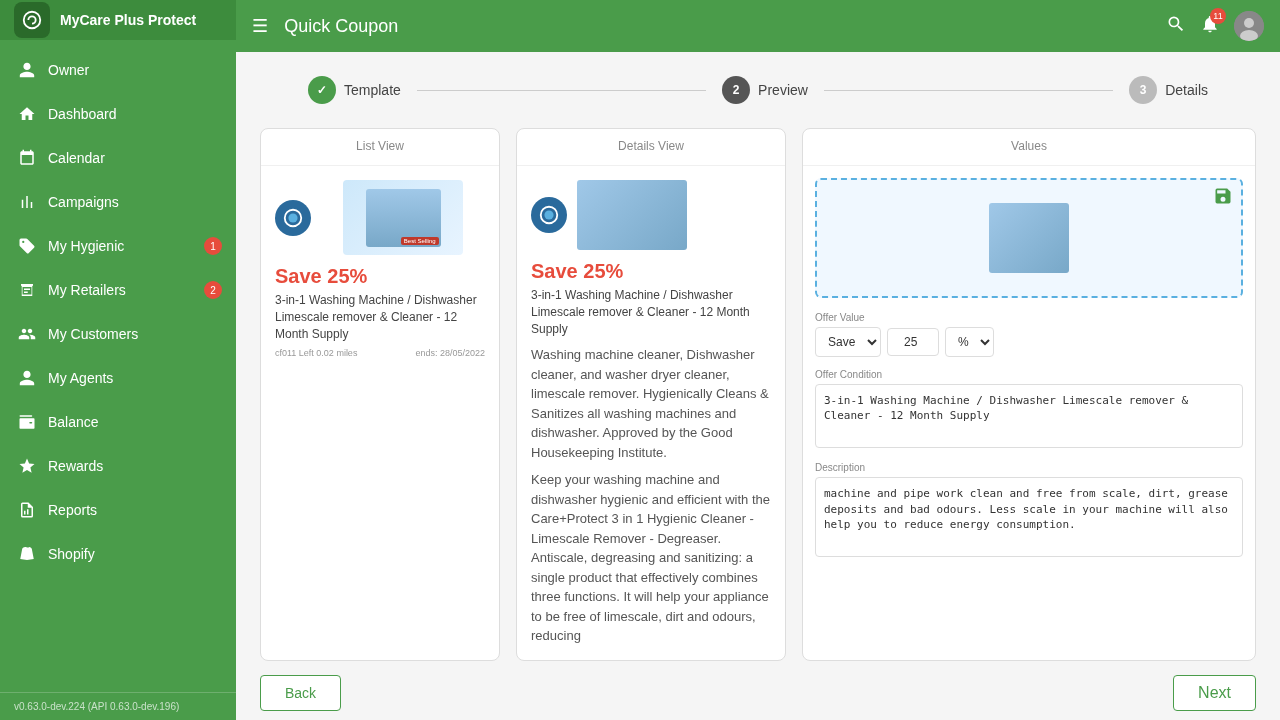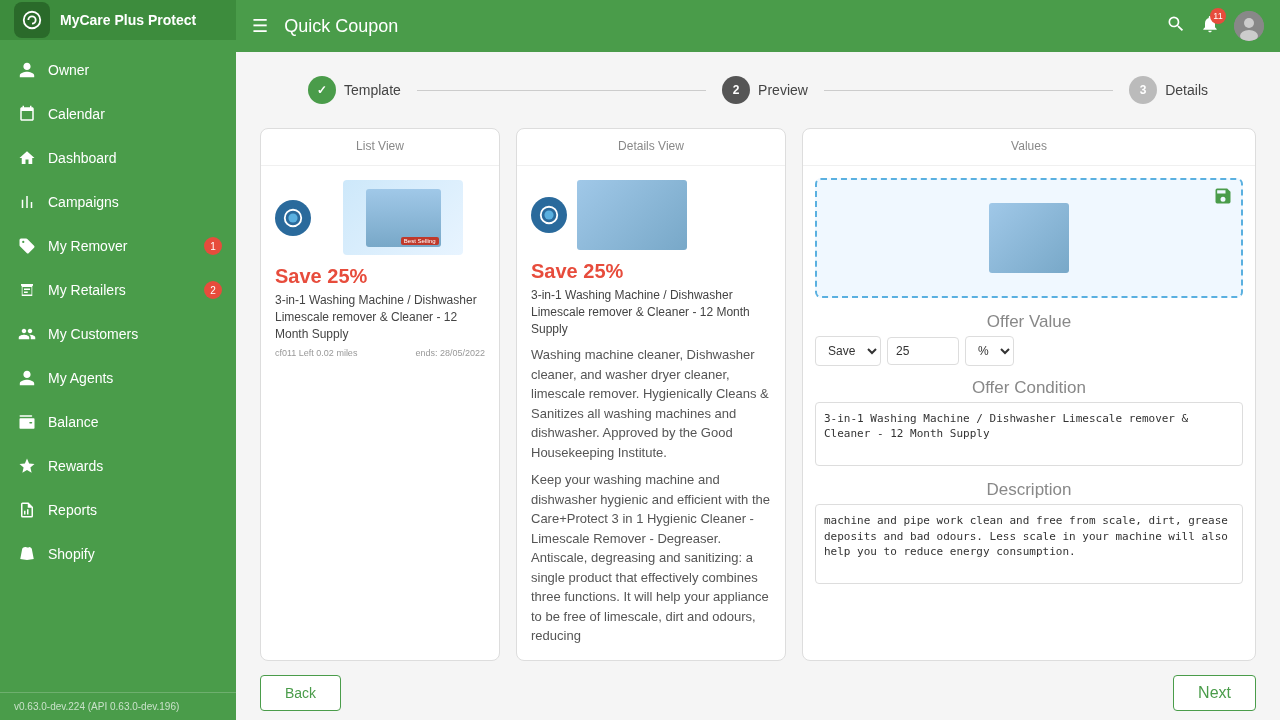--- a/index.html
+++ b/index.html
@@ -309,46 +309,45 @@
     }
     .upload-icon-btn {
       position: absolute;
       top: 6px;
       right: 8px;
       color: #4a9c4a;
       cursor: pointer;
       font-size: 18px;
     }
     .field-label {
-      font-size: 17px;
+      font-size: 10px;
       color: #888;
       margin-bottom: 4px;
-      text-align: center;
     }
     .field-row {
       display: flex;
       gap: 6px;
       margin-bottom: 12px;
       align-items: center;
     }
     .field-select {
       border: 1px solid #ddd;
       border-radius: 4px;
       padding: 6px 8px;
       font-size: 12px;
       background: white;
       cursor: pointer;
       color: #333;
     }
     .field-input-num {
       border: 1px solid #ddd;
       border-radius: 4px;
-      padding: 6px 8px;
+      padding: 6px 16px;
       font-size: 12px;
-      width: 72px;
+      width: 52px;
       color: #333;
     }
     .field-textarea {
       border: 1px solid #ddd;
       border-radius: 4px;
       padding: 8px;
       font-size: 11px;
       width: 100%;
       resize: none;
       color: #333;
@@ -401,44 +400,44 @@
 
     <div class="sidebar-item">
       <svg class="icon-svg" viewBox="0 0 24 24">
           <path d="M12 12c2.7 0 4.8-2.1 4.8-4.8S14.7 2.4 12 2.4 7.2 4.5 7.2 7.2 9.3 12 12 12zm0 2.4c-3.2 0-9.6 1.6-9.6 4.8v2.4h19.2v-2.4c0-3.2-6.4-4.8-9.6-4.8z"></path>
         </svg>
       <span>Owner</span>
     </div>
 
     <div class="sidebar-item">
       <svg class="icon-svg" viewBox="0 0 24 24">
+          <path d="M10 20v-6h4v6h5v-8h3L12 3 2 12h3v8z"></path>
+        </svg>
+      <span>Dashboard</span>
+    </div>
+
+    <div class="sidebar-item">
+      <svg class="icon-svg" viewBox="0 0 24 24">
           <path d="M19 3h-1V1h-2v2H8V1H6v2H5c-1.1 0-2 .9-2 2v14c0 1.1.9 2 2 2h14c1.1 0 2-.9 2-2V5c0-1.1-.9-2-2-2zm0 16H5V8h14v11z"></path>
         </svg>
       <span>Calendar</span>
     </div>
 
     <div class="sidebar-item">
       <svg class="icon-svg" viewBox="0 0 24 24">
-          <path d="M10 20v-6h4v6h5v-8h3L12 3 2 12h3v8z"></path>
-        </svg>
-      <span>Dashboard</span>
-    </div>
-
-    <div class="sidebar-item">
-      <svg class="icon-svg" viewBox="0 0 24 24">
           <path d="M5 9h2v11H5zm6-5h2v16h-2zm6 8h2v8h-2z"></path>
         </svg>
       <span>Campaigns</span>
     </div>
 
     <div class="sidebar-item">
       <svg class="icon-svg" viewBox="0 0 24 24">
           <path d="M21.41 11.58L12.41 2.58A2 2 0 0011 2H4a2 2 0 00-2 2v7a2 2 0 00.59 1.42l9 9a2 2 0 002.82 0l7-7a2 2 0 00-.01-2.84zM7 8a1.5 1.5 0 110-3 1.5 1.5 0 010 3z"></path>
         </svg>
-      <span>My Remover</span>
+      <span>My Hygienic</span>
       <span class="badge">1</span>
     </div>
 
     <div class="sidebar-item">
       <svg class="icon-svg" viewBox="0 0 24 24">
           <path d="M20 4H4v2l1 1v13h14V7l1-1V4zm-2 14H6V8h12v10zM8 10h8v2H8zm0 4h5v2H8z"></path>
         </svg>
       <span>My Retailers</span>
       <span class="badge">2</span>
     </div>

